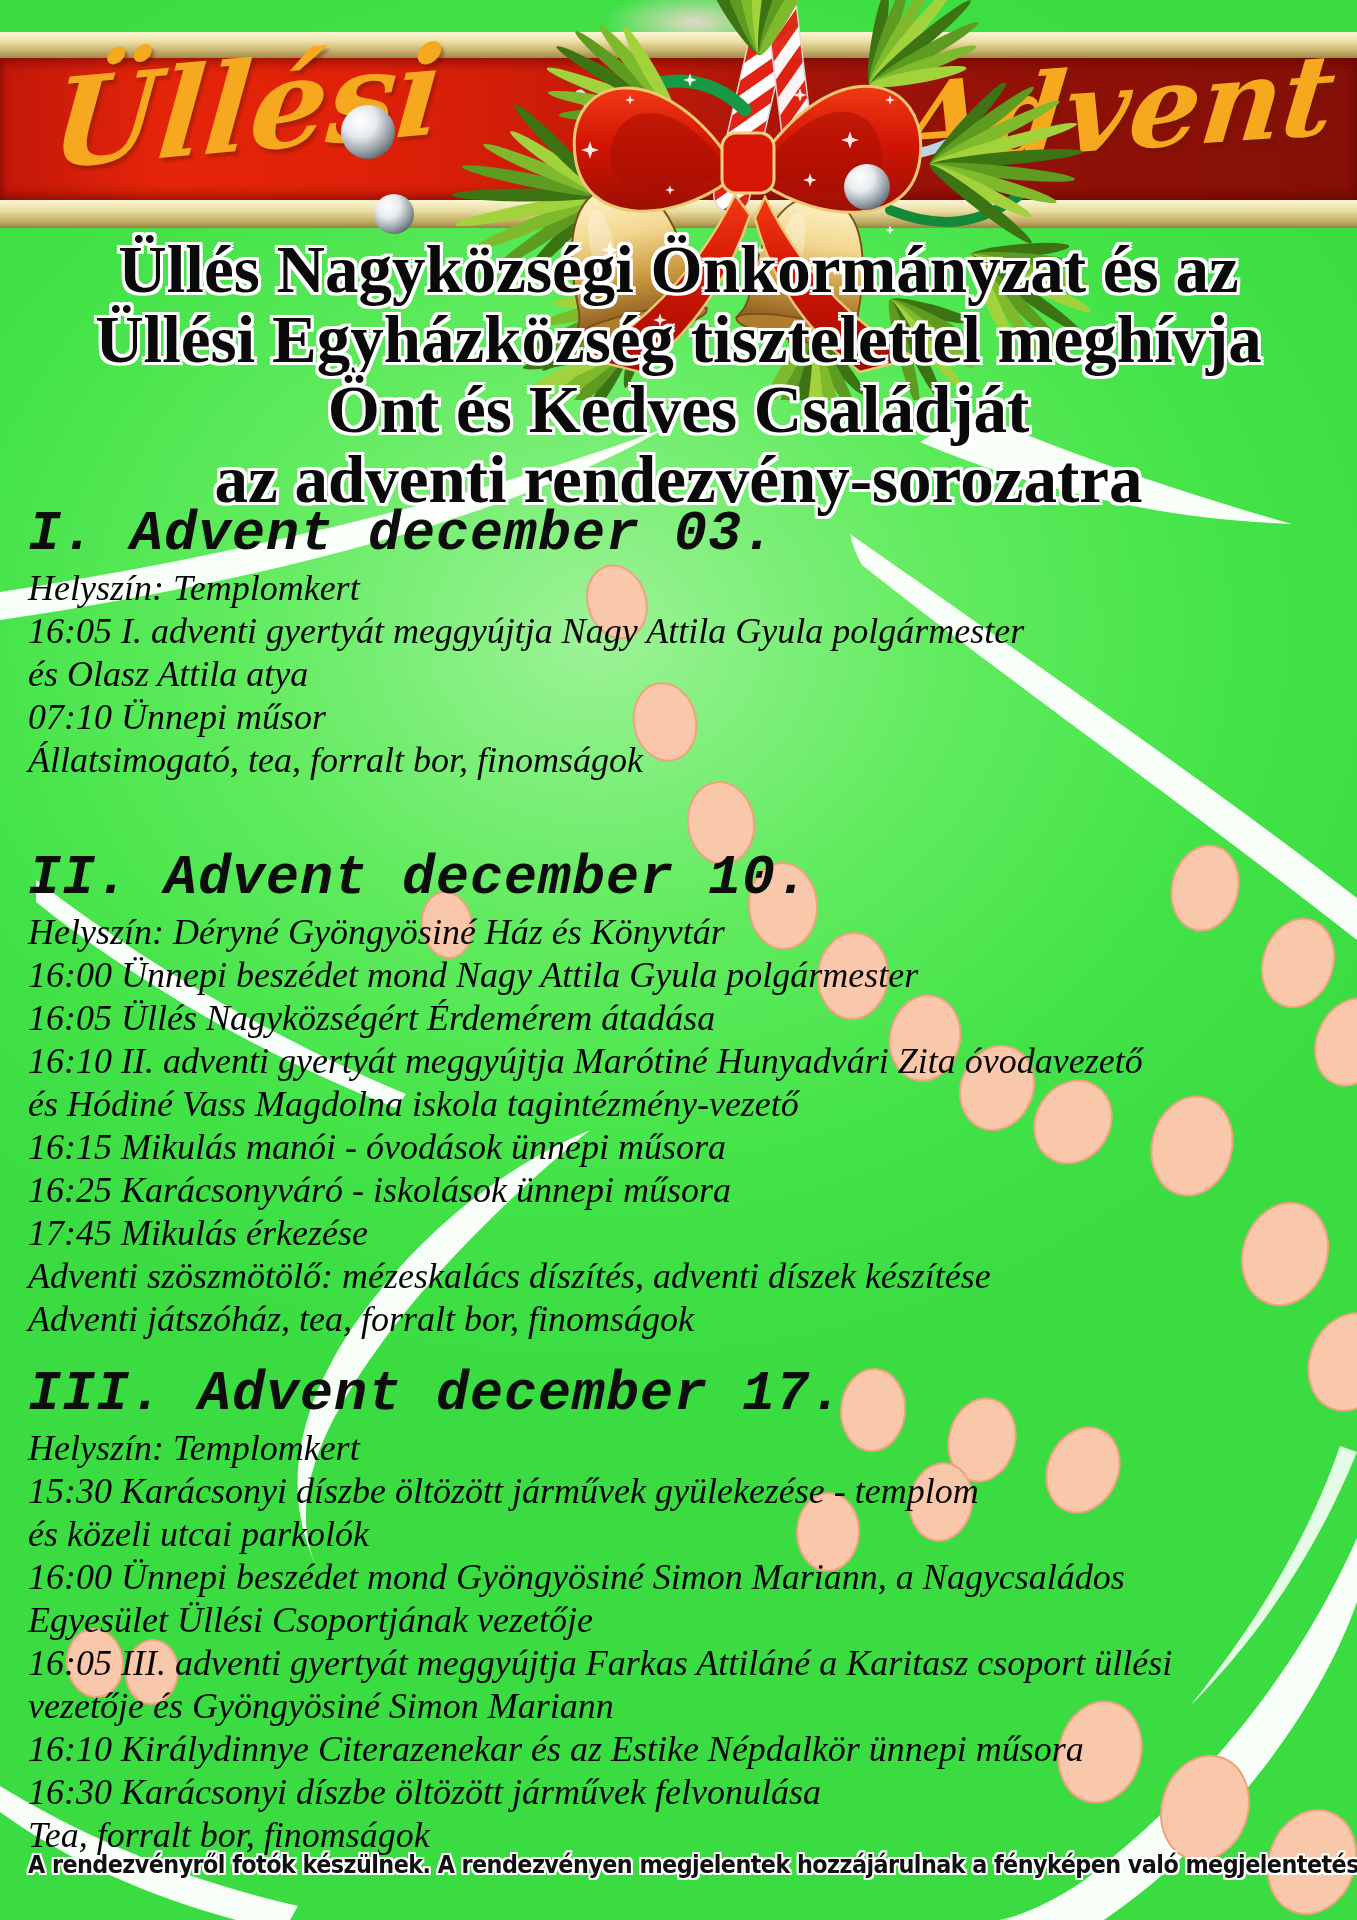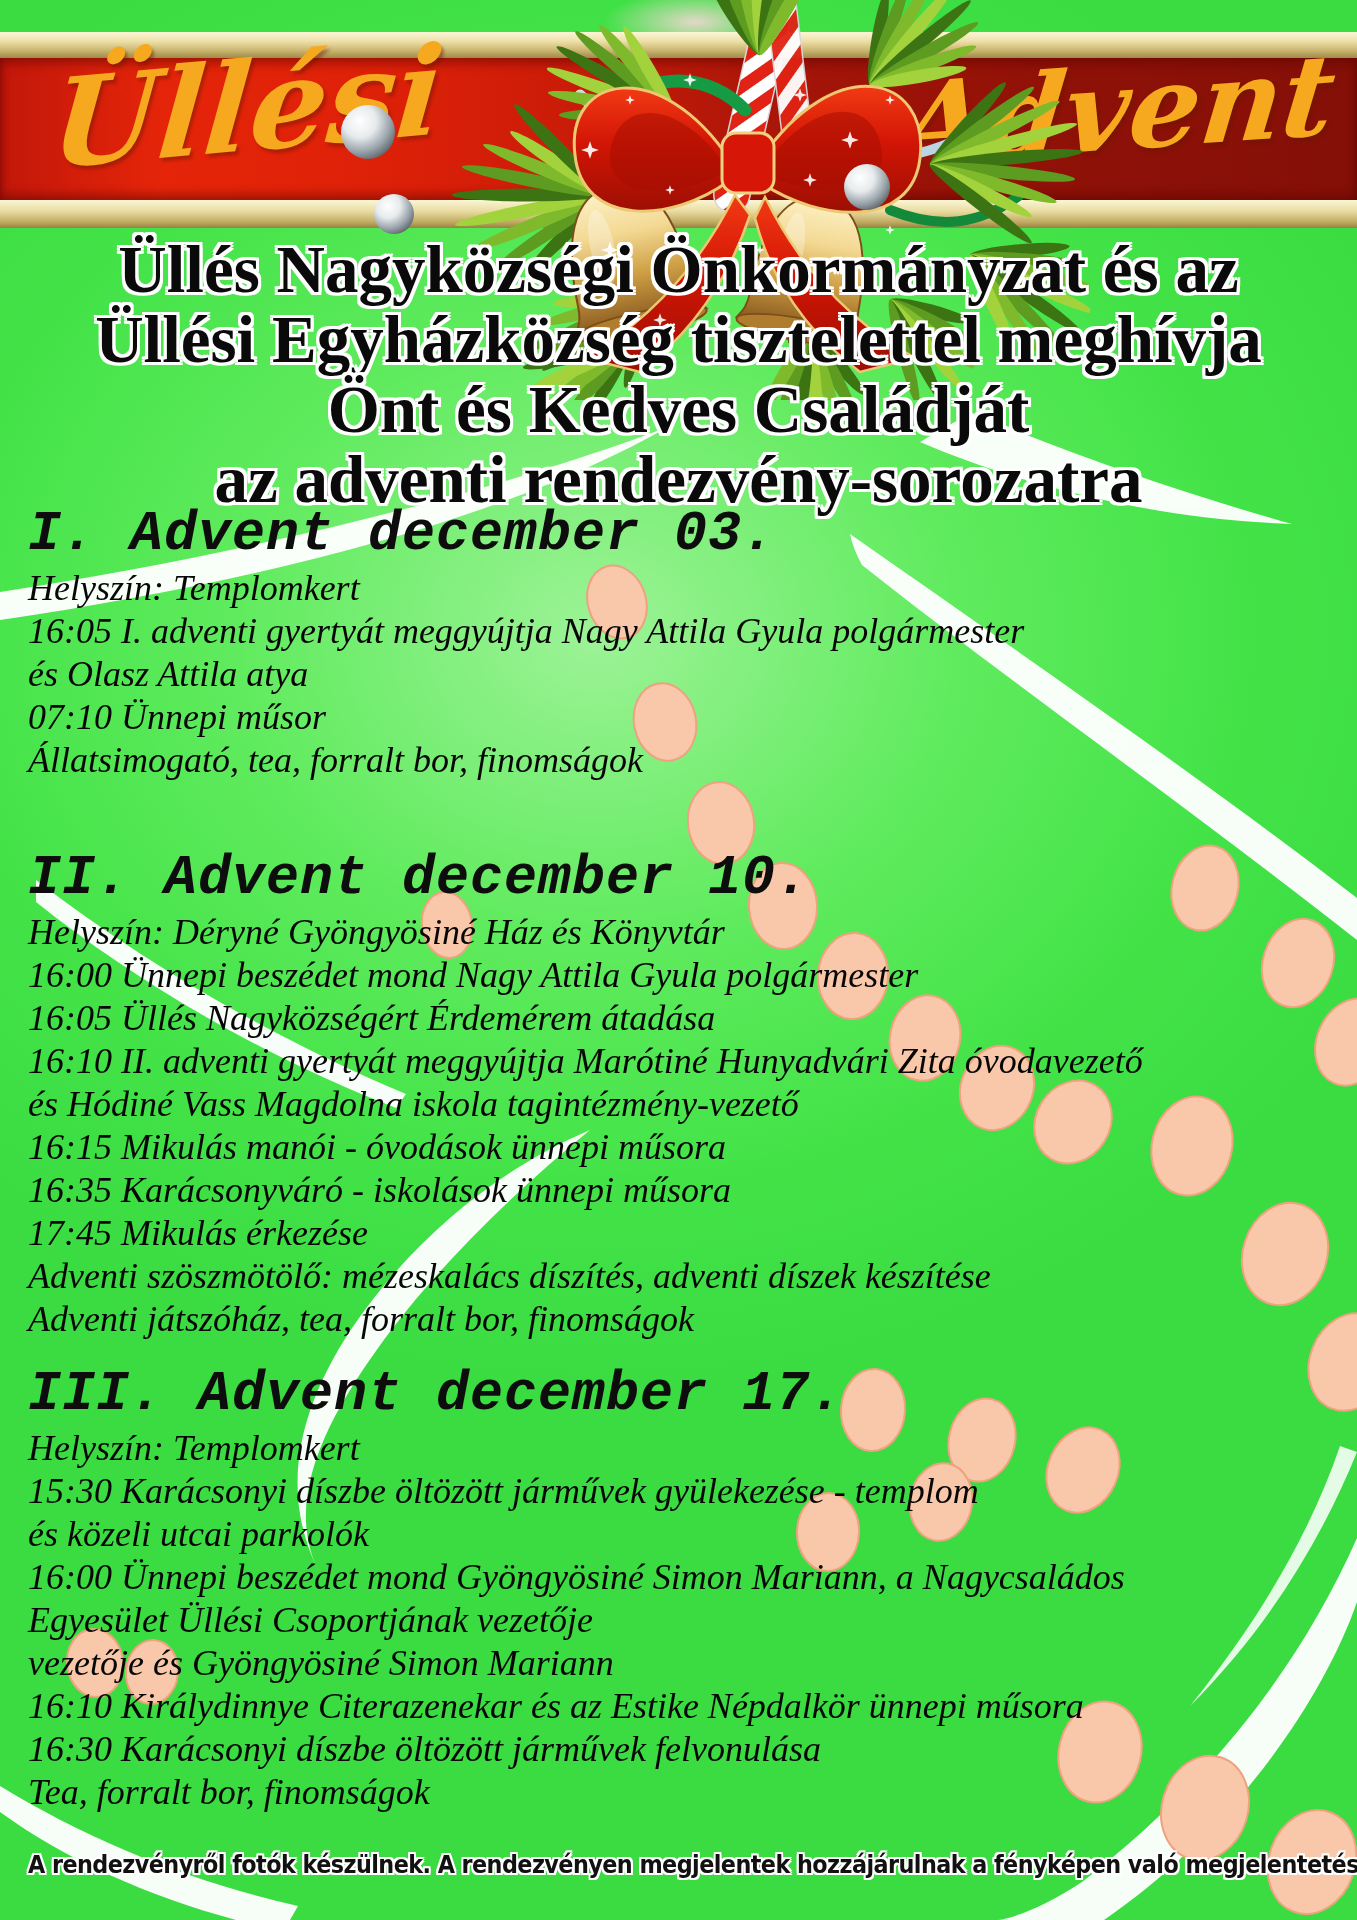--- a/index.html
+++ b/index.html
@@ -269,33 +269,34 @@
   </section>
 
   <section class="evt" style="top:850px">
     <h2>II. Advent december 10.</h2>
     <div class="line">Helyszín: Déryné Gyöngyösiné Ház és Könyvtár</div>
     <div class="line">16:00 Ünnepi beszédet mond Nagy Attila Gyula polgármester</div>
     <div class="line">16:05 Üllés Nagyközségért Érdemérem átadása</div>
     <div class="line">16:10 II. adventi gyertyát meggyújtja Marótiné Hunyadvári Zita óvodavezető</div>
     <div class="line">és Hódiné Vass Magdolna iskola tagintézmény-vezető</div>
     <div class="line">16:15 Mikulás manói - óvodások ünnepi műsora</div>
-    <div class="line">16:35 Karácsonyváró - iskolások ünnepi műsora</div>
+    <div class="line">16:25 Karácsonyváró - iskolások ünnepi műsora</div>
     <div class="line">17:45 Mikulás érkezése</div>
     <div class="line">Adventi szöszmötölő: mézeskalács díszítés, adventi díszek készítése</div>
     <div class="line">Adventi játszóház, tea, forralt bor, finomságok</div>
   </section>
 
   <section class="evt" style="top:1366px">
     <h2>III. Advent december 17.</h2>
     <div class="line">Helyszín: Templomkert</div>
     <div class="line">15:30 Karácsonyi díszbe öltözött járművek gyülekezése - templom</div>
     <div class="line">és közeli utcai parkolók</div>
     <div class="line">16:00 Ünnepi beszédet mond Gyöngyösiné Simon Mariann, a Nagycsaládos</div>
     <div class="line">Egyesület Üllési Csoportjának vezetője</div>
+    <div class="line">16:05 III. adventi gyertyát meggyújtja Farkas Attiláné a Karitasz csoport üllési</div>
     <div class="line">vezetője és Gyöngyösiné Simon Mariann</div>
     <div class="line">16:10 Királydinnye Citerazenekar és az Estike Népdalkör ünnepi műsora</div>
     <div class="line">16:30 Karácsonyi díszbe öltözött járművek felvonulása</div>
     <div class="line">Tea, forralt bor, finomságok</div>
   </section>
 
   <footer>A rendezvényről fotók készülnek. A rendezvényen megjelentek hozzájárulnak a fényképen való megjelentetéshez.</footer>
 </div>
 
 </body></html>

